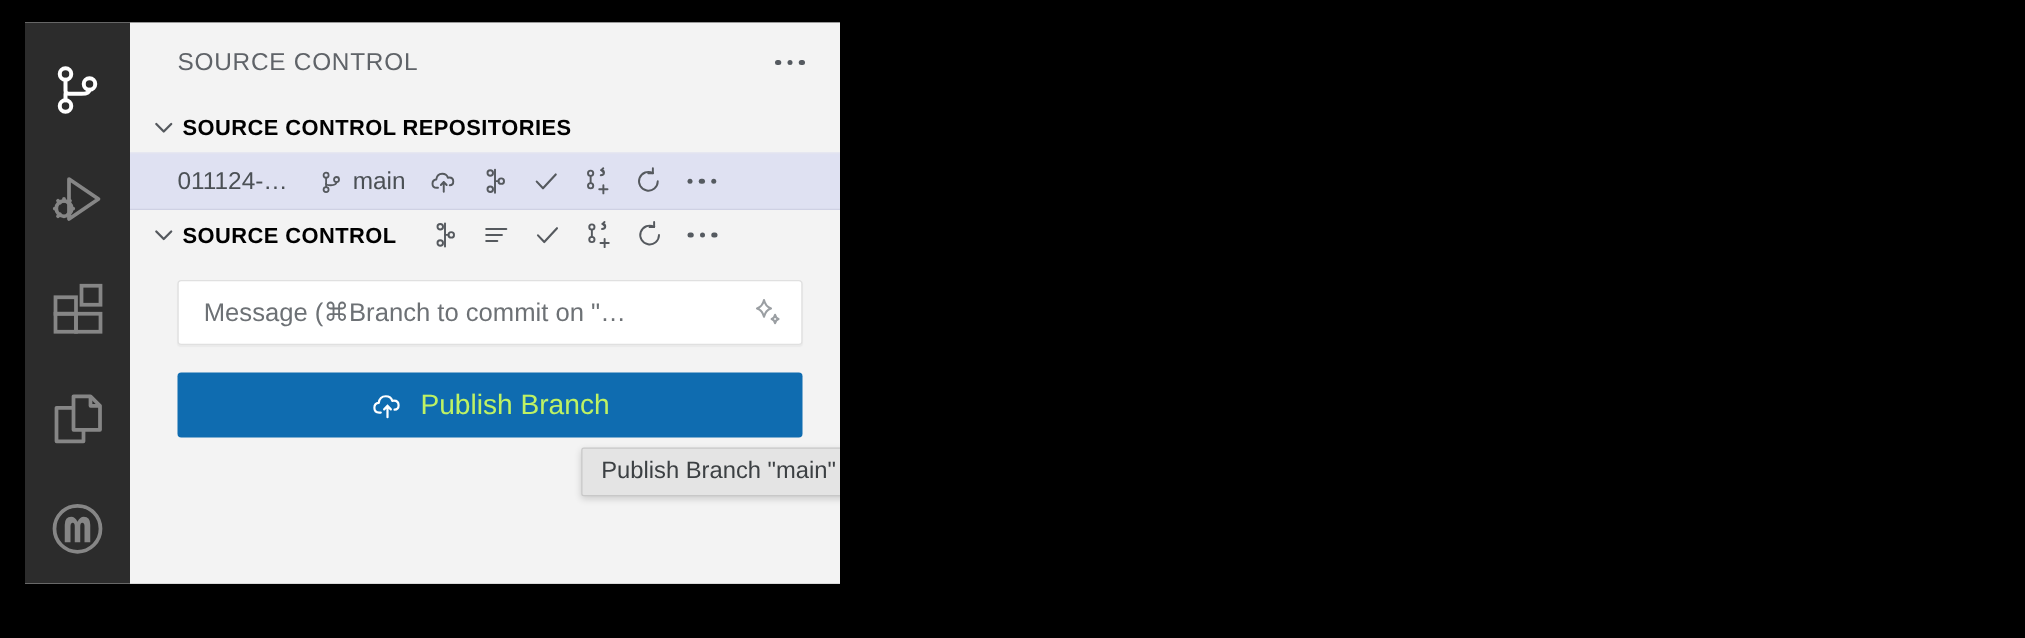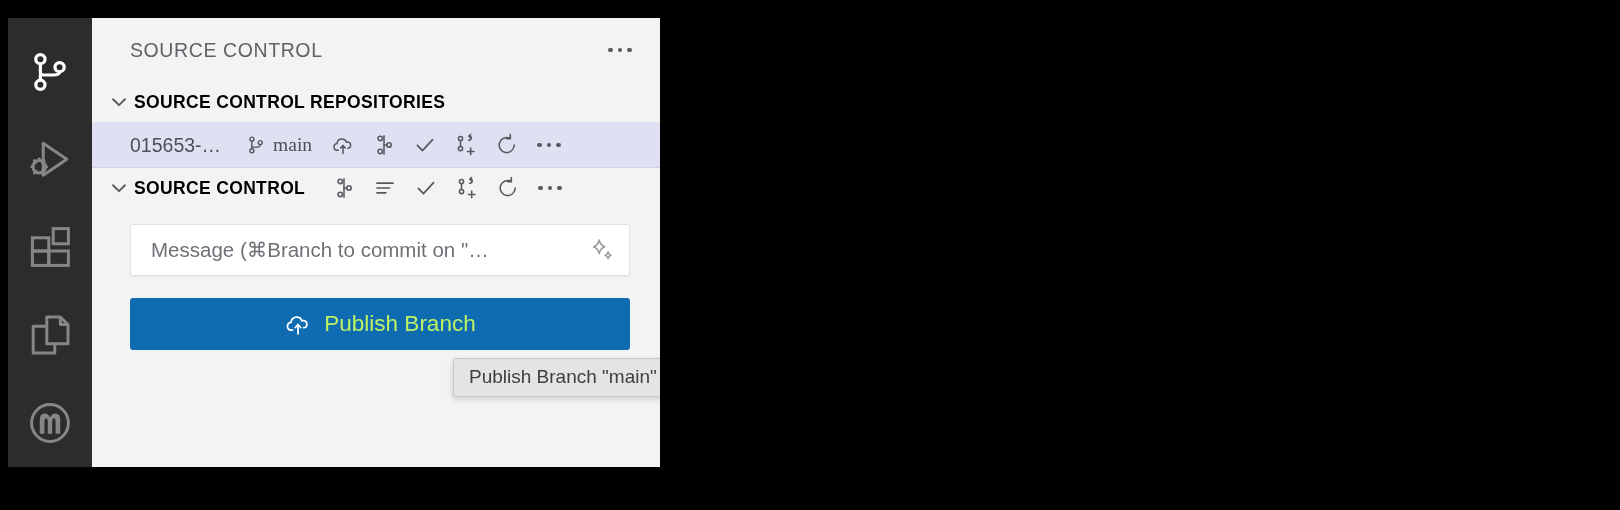--- a/index.html
+++ b/index.html
@@ -11,21 +11,21 @@
     overflow: hidden;
   }
   body {
     font-family: "Liberation Sans", sans-serif;
     -webkit-font-smoothing: antialiased;
   }
 
   
   .vscode-window {
     position: absolute;
-    left: 8px;
+    left: 20px;
     top: 18px;
     width: 652px;
     height: 449px;
     display: flex;
     background: #f3f3f3;
     overflow: hidden;
   }
 
   
   .activity-bar {
@@ -144,25 +144,24 @@
     flex: 0 0 auto;
   }
   .repo-name {
     font-size: 19.5px;
     color: #4b5055;
     white-space: nowrap;
     flex: 0 0 auto;
   }
   .repo-branch {
     display: flex;
-    align-items: flex-start;
+    align-items: flex-end;
     gap: 6px;
     margin-left: 24px;
     flex: 0 0 auto;
-    font-family: Liberation Serif, serif;
   }
   .repo-branch-label {
     font-size: 19.5px;
     color: #4b5055;
     white-space: nowrap;
   }
   .repo-actions {
     display: flex;
     align-items: center;
     gap: 7px;
@@ -318,21 +317,21 @@
     <div class="section-header">
       <span class="chevron">
         <svg class="ico" width="22" height="22" viewBox="0 0 24 24">
           <path class="s" style="stroke-width:2" d="M5.5 9 L12 15.5 L18.5 9"></path>
         </svg>
       </span>
       <span class="section-title">SOURCE CONTROL REPOSITORIES</span>
     </div>
 
     <div class="repo-row">
-      <span class="repo-name">015653-…</span>
+      <span class="repo-name">011124-…</span>
 
       <span class="repo-branch">
         <span>
           <svg class="ico" width="22" height="22" viewBox="0 0 24 24">
             <circle class="s" cx="7.5" cy="5.6" r="2.2"></circle>
             <circle class="s" cx="7.5" cy="18.2" r="2.2"></circle>
             <circle class="s" cx="16.6" cy="9.4" r="2.2"></circle>
             <path class="s" d="M7.5 7.8 V16"></path>
             <path class="s" d="M16.6 11.6 Q16.6 14.4 11.6 14.4 Q7.5 14.4 7.5 13"></path>
           </svg>

